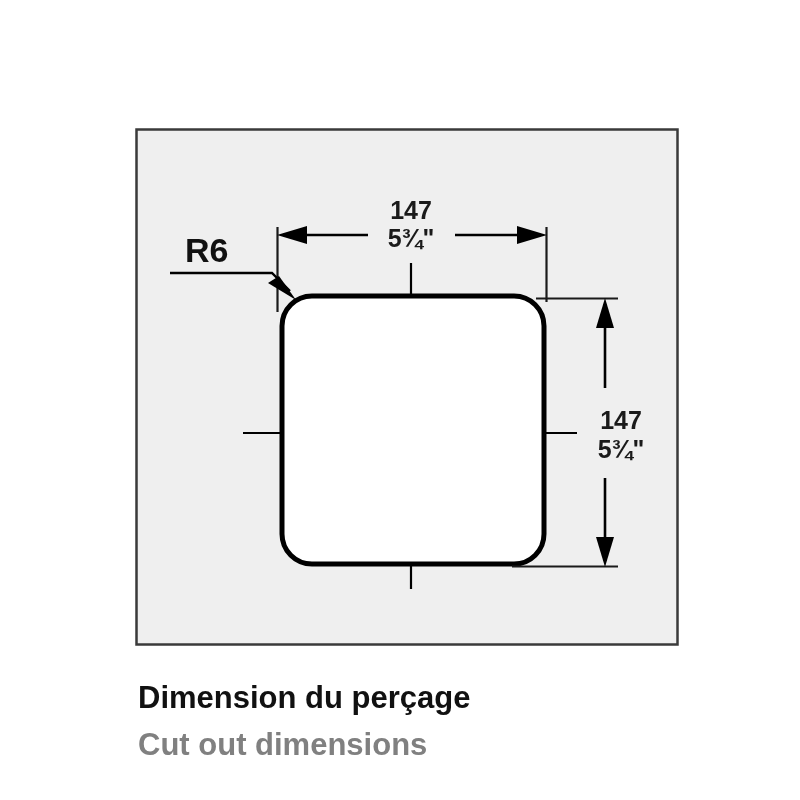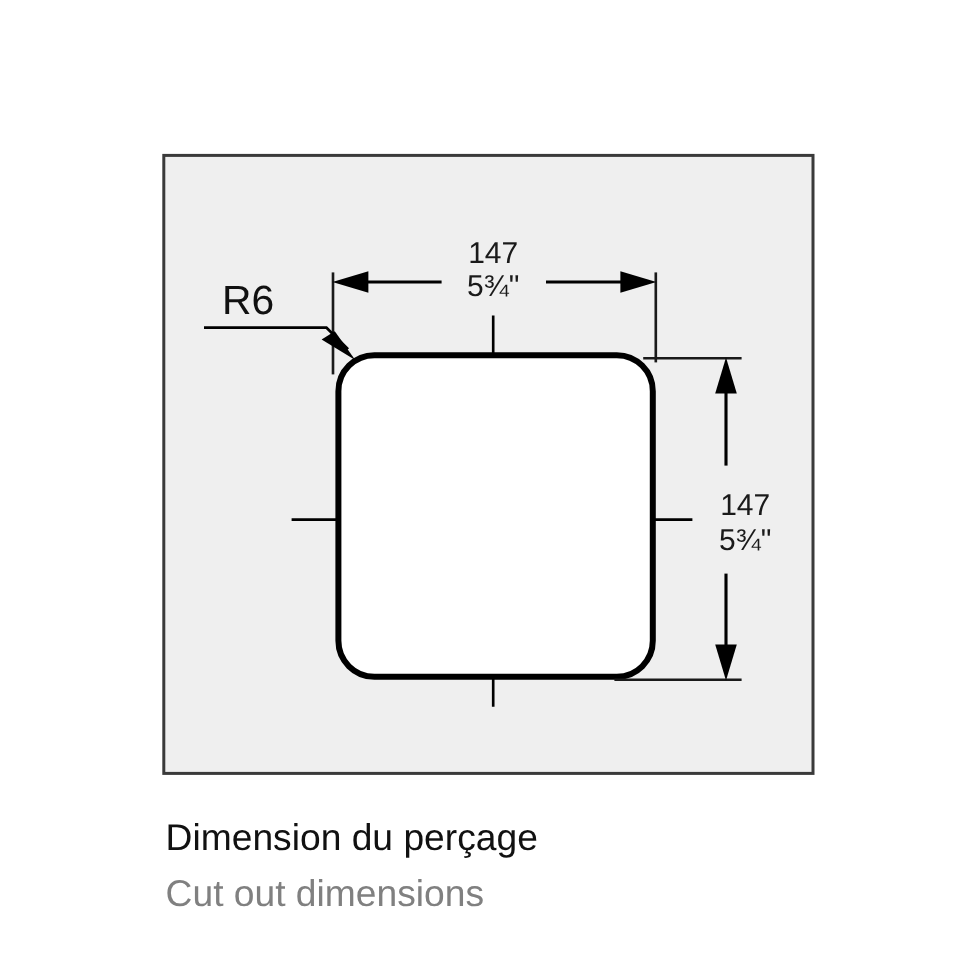--- a/index.html
+++ b/index.html
@@ -13,20 +13,21 @@
     font-family: "Liberation Sans", sans-serif;
     position: relative;
     overflow: hidden;
   }
   #drawing-root {
     position: absolute;
     left: 0;
     top: 0;
     width: 800px;
     height: 800px;
+    font-weight: bold;
   }
   svg.figure {
     position: absolute;
     left: 0;
     top: 0;
     width: 800px;
     height: 800px;
     display: block;
   }
   .dim-text {

